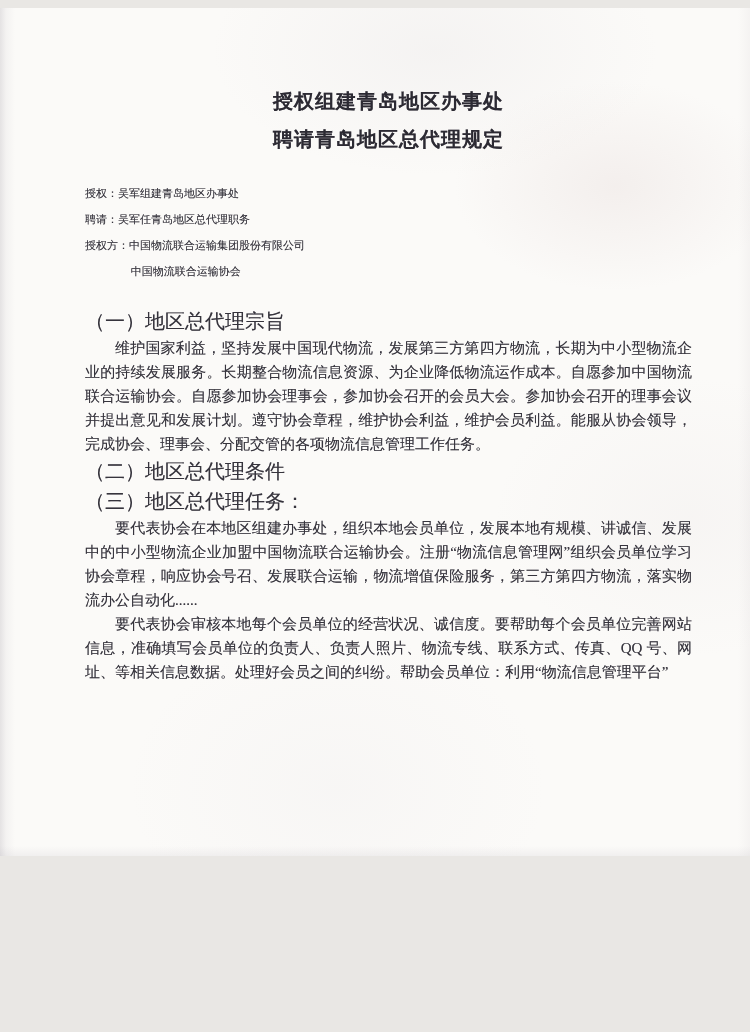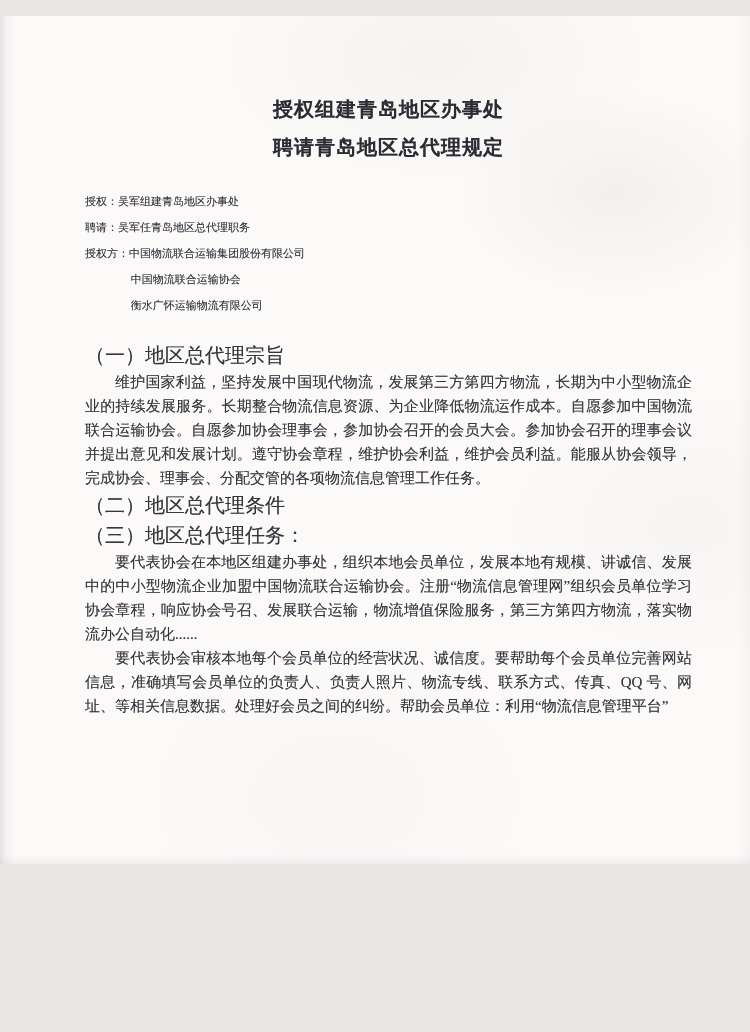--- a/index.html
+++ b/index.html
@@ -3,21 +3,21 @@
 <meta charset="utf-8">
 <style>
   * { margin: 0; padding: 0; box-sizing: border-box; }
   html, body { background: #e9e7e4; }
   body { font-family: "Liberation Serif", "DejaVu Serif", serif; }
 
   .page {
     position: relative;
     width: 750px;
     height: 848px;
-    margin: 16px auto;
+    margin: 8px auto;
     overflow: hidden;
     color: #36343d;
     background:
       linear-gradient(90deg, rgba(125,118,132,0.18) 0px, rgba(125,118,132,0.06) 6px, rgba(0,0,0,0) 15px),
       linear-gradient(270deg, rgba(160,150,160,0.07) 0px, rgba(0,0,0,0) 12px),
       linear-gradient(0deg, rgba(150,145,158,0.10) 0px, rgba(0,0,0,0) 10px),
       radial-gradient(ellipse 230px 150px at 82% 21%, rgba(216,199,197,0.22), rgba(0,0,0,0) 70%),
       radial-gradient(ellipse 320px 180px at 58% 5%, rgba(198,193,200,0.12), rgba(0,0,0,0) 70%),
       radial-gradient(ellipse 280px 200px at 92% 60%, rgba(210,200,203,0.10), rgba(0,0,0,0) 70%),
       radial-gradient(ellipse 300px 220px at 45% 92%, rgba(205,200,208,0.08), rgba(0,0,0,0) 70%),
@@ -81,21 +81,20 @@
     <div class="title-block">
       <div class="title-line">授权组建青岛地区办事处</div>
       <div class="title-line">聘请青岛地区总代理规定</div>
     </div>
 
     <div class="meta-block">
       <div class="meta-line">授权：吴军组建青岛地区办事处</div>
       <div class="meta-line">聘请：吴军任青岛地区总代理职务</div>
       <div class="meta-line">授权方：中国物流联合运输集团股份有限公司</div>
       <div class="meta-line indent">中国物流联合运输协会</div>
-      <div class="meta-line indent">衡水广怀运输物流有限公司</div>
     </div>
 
     <div class="doc-body">
 
       <div class="section">
         <div class="section-heading">（一）地区总代理宗旨</div>
         <p class="para">维护国家利益，坚持发展中国现代物流，发展第三方第四方物流，长期为中小型物流企业的持续发展服务。长期整合物流信息资源、为企业降低物流运作成本。自愿参加中国物流联合运输协会。自愿参加协会理事会，参加协会召开的会员大会。参加协会召开的理事会议并提出意见和发展计划。遵守协会章程，维护协会利益，维护会员利益。能服从协会领导，完成协会、理事会、分配交管的各项物流信息管理工作任务。</p>
       </div>
 
       <div class="section">

